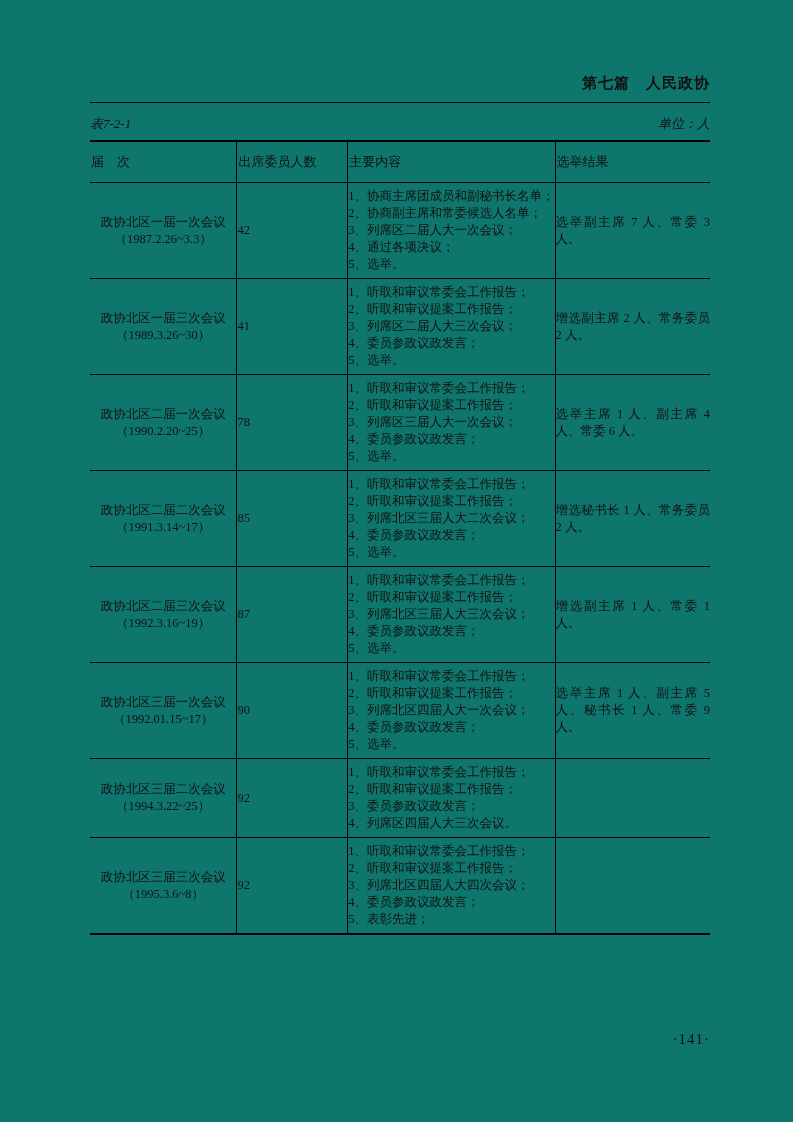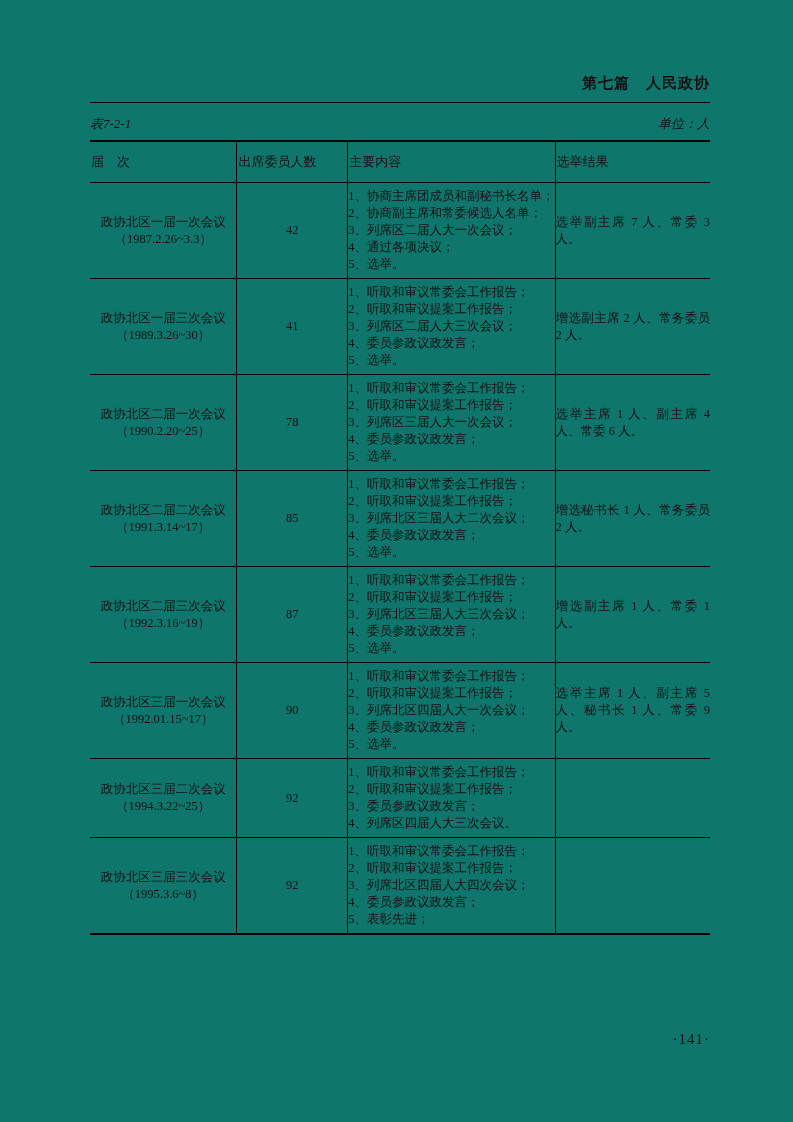--- a/index.html
+++ b/index.html
@@ -71,21 +71,21 @@
   table.main-table td {
     border-bottom: 1px solid #000;
     vertical-align: middle;
     padding: 5px 0;
     line-height: 17px;
   }
   table.main-table tr:last-child td { border-bottom: none; }
   table.main-table th + th,
   table.main-table td + td { border-left: 1px solid #000; }
   td.session-cell { text-align: center; }
-  td.attendees-cell { text-align: center; }
+  td.attendees-cell { }
   td.content-cell { padding-left: 8px; padding-right: 4px; }
   td.result-cell { padding-left: 8px; padding-right: 6px; text-align: justify; }
   .content-line { white-space: nowrap; }
   .page-number {
     position: absolute;
     top: 1031px;
     right: 83px;
     font-size: 15px;
     letter-spacing: 1px;
   }

